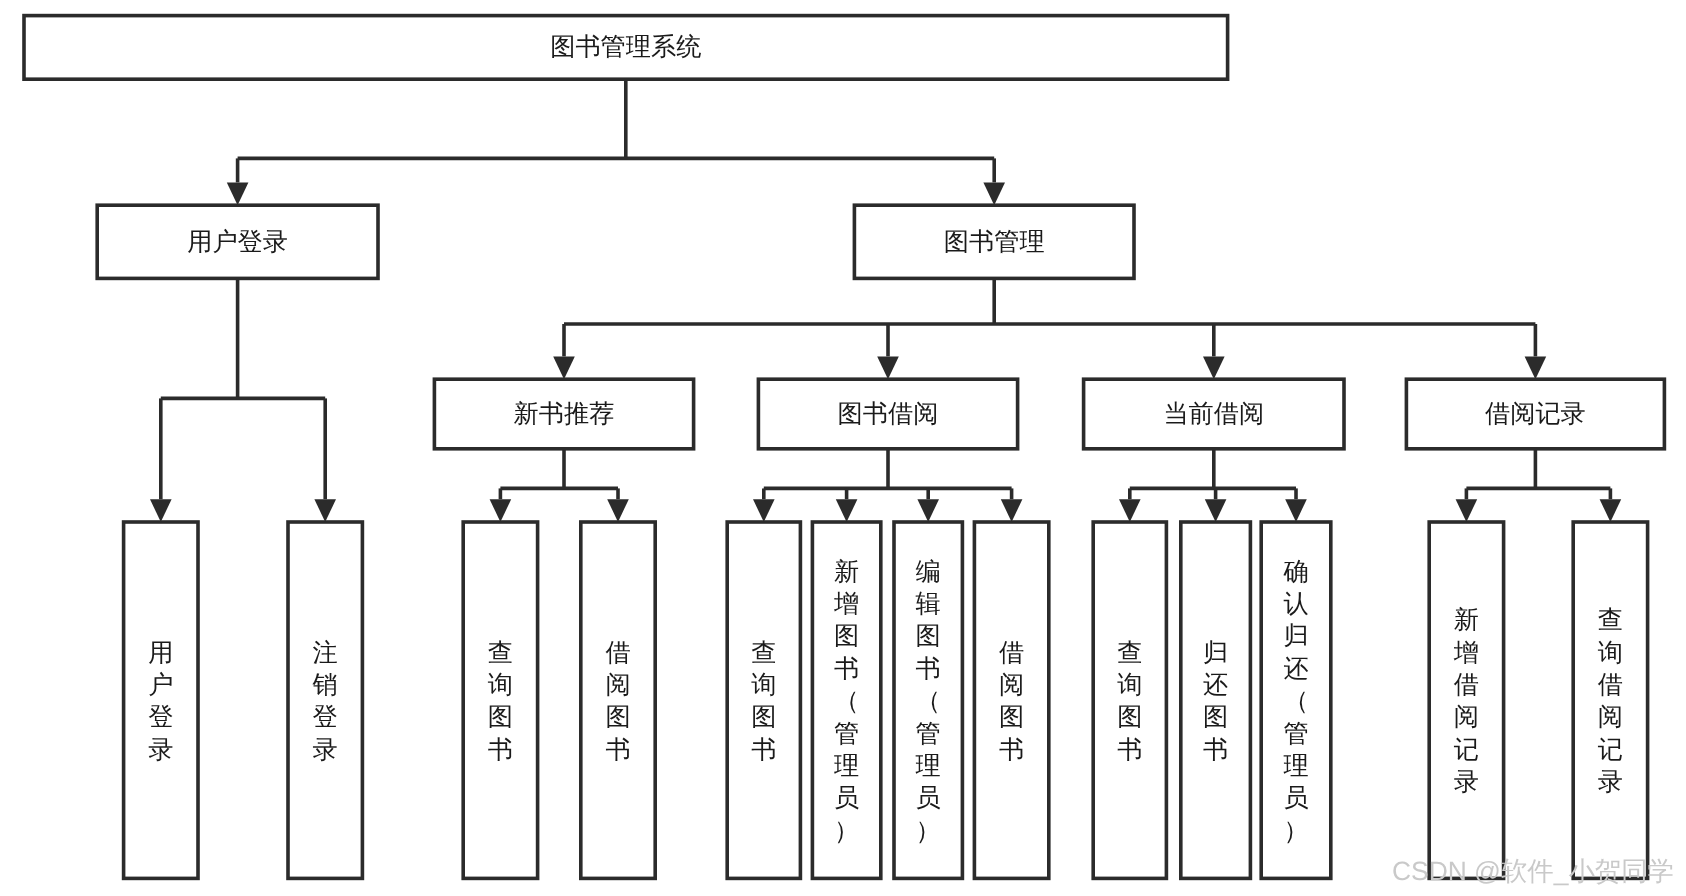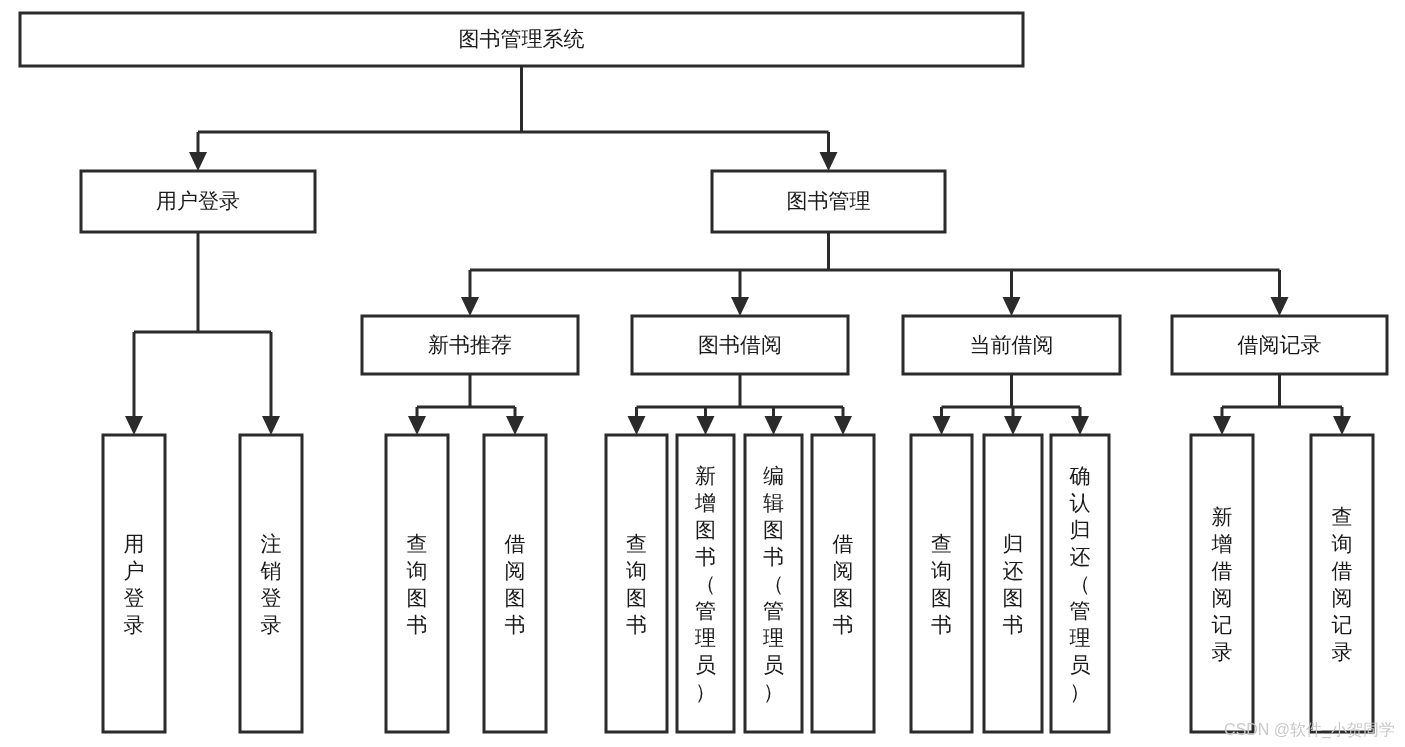--- a/index.html
+++ b/index.html
@@ -51,21 +51,21 @@
   }
   .arrow-head {
     fill: #2b2b2b;
     stroke: none;
   }
   .watermark {
     position: absolute;
     right: 10px;
     bottom: 6px;
     font-family: "Liberation Sans", "DejaVu Sans", sans-serif;
-    font-size: 16px;
+    font-size: 22px;
     color: #c9c9c9;
     white-space: nowrap;
     pointer-events: none;
   }
 </style>
 </head>
 <body>
 
 <div id="diagram-root">
   <svg class="diagram" viewBox="0 0 1405 747" xmlns="http://www.w3.org/2000/svg">

